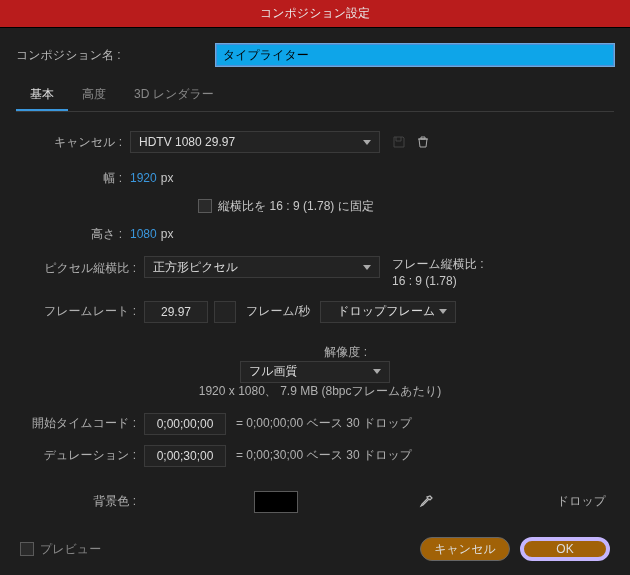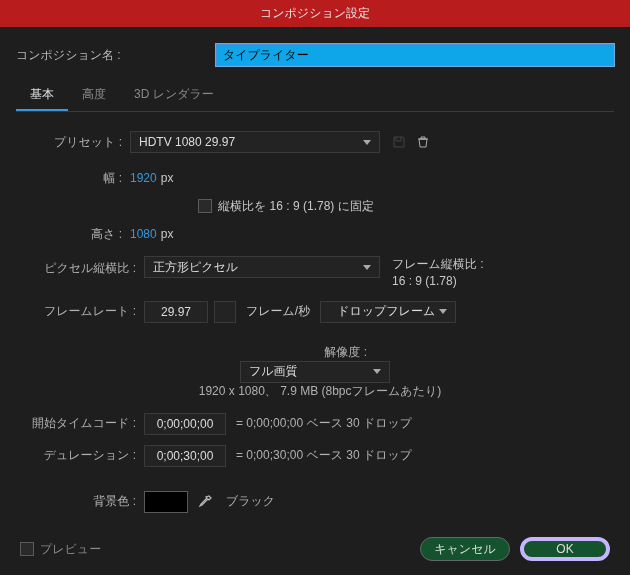--- a/index.html
+++ b/index.html
@@ -123,21 +123,21 @@
   .footer {
     margin-top: auto;
     display: flex; align-items: center;
     padding: 16px 4px 14px 4px;
   }
   .btn {
     min-width: 90px;
     height: 24px;
     border-radius: 12px;
     border: 1px solid #666;
-    background: #14532d;
+    background: #a16207;
     color: #ddd;
     display: flex; align-items: center; justify-content: center;
     cursor: pointer;
     margin-left: 10px;
     font-size: 12px;
   }
   .btn.primary {
     border: 4px solid #c4b5fd;
   }
   .muted { color: #888; }
@@ -160,21 +160,21 @@
 
   <div class="tabs">
     <div class="tab active">基本</div>
     <div class="tab">高度</div>
     <div class="tab">3D レンダラー</div>
   </div>
 
   <div class="form-area">
 
     <div class="frow">
-      <div class="flab w106">プリセット :</div>
+      <div class="flab w106">キャンセル :</div>
       <div class="select" style="width:250px;">
         <span>HDTV 1080 29.97</span>
         <span class="caret"></span>
       </div>
       <div class="iconbtn disabled" style="margin-left:8px;">
         <svg width="14" height="14" viewBox="0 0 14 14">
             <path d="M2 2h9l1 1v9H2z M4 2v4h5V2" fill="none" stroke="#888" stroke-width="1"></path>
           </svg>
       </div>
       <div class="iconbtn" style="margin-left:2px;">
@@ -242,29 +242,29 @@
       <input class="text-input" style="width: 82px;" value="0;00;00;00">
       <span class="side-text">= 0;00;00;00 ベース 30 ドロップ</span>
     </div>
 
     <div class="frow" style="margin-top:4px;">
       <div class="flab w120">デュレーション :</div>
       <input class="text-input" style="width: 82px;" value="0;00;30;00">
       <span class="side-text">= 0;00;30;00 ベース 30 ドロップ</span>
     </div>
 
-    <div class="frow" style="margin-top:18px;">
+    <div class="frow" style="margin-top:18px;justify-content:space-between;">
       <div class="flab w120">背景色 :</div>
       <div class="color-well" style="background:#000000"></div>
       <div class="eyedropper">
         <svg width="16" height="16" viewBox="0 0 16 16">
             <path d="M12 2l2 2-2 2-1-1-6 6-2 1 1-2 6-6-1-1z" fill="none" stroke="#bbb" stroke-width="1.2"></path>
           </svg>
       </div>
-      <span class="side-text">ブラック</span>
+      <span class="side-text">ドロップ</span>
     </div>
 
   </div>
 
   <div class="footer">
     <div class="checkbox muted"></div>
     <span class="muted">プレビュー</span>
     <div class="spacer"></div>
     <div class="btn">キャンセル</div>
     <div class="btn primary">OK</div>

